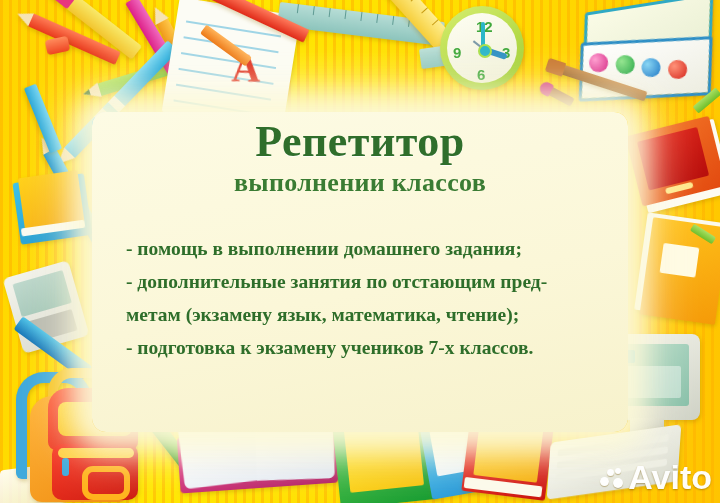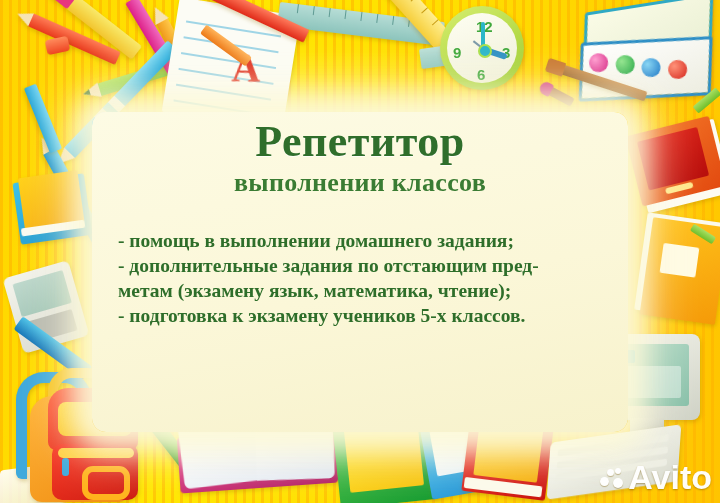--- a/index.html
+++ b/index.html
@@ -55,21 +55,21 @@
     font-size:26px;font-weight:700;color:#3A7C33;
     letter-spacing:.3px;
   }
   .bullets{
     position:absolute;left:26px;right:10px;top:116px;
     font-family:"Liberation Serif", serif;
     font-size:19.5px;font-weight:700;color:#2E6E2A;
     line-height:25px;
     white-space:nowrap;
   }
-  .bullets div{margin:0;padding:0;}
+  .bullets div{margin:8px;padding:0;}
 
   
   .d{position:absolute;z-index:3;}
   .sh{filter:drop-shadow(1px 2px 2px rgba(150,110,0,.30));}
 
   
   .wm{
     position:absolute;right:8px;bottom:6px;z-index:20;
     display:flex;align-items:center;gap:4px;
     font-family:"Liberation Sans", sans-serif;
@@ -277,23 +277,23 @@
     <div style="position:absolute;left:8px;top:20px;width:112px;height:7px;background:#EDEEE4;border-radius:2px;"></div>
     <div style="position:absolute;left:8px;top:32px;width:112px;height:7px;background:#EDEEE4;border-radius:2px;"></div>
   </div>
 
   <div class="panel"></div>
   <div class="panel-inner" style="left:92px;top:112px;width:536px;height:320px;position:absolute;">
     <div class="title">Репетитор</div>
     <div class="subtitle">выполнении классов</div>
     <div class="bullets">
       <div>- помощь в выполнении домашнего задания;</div>
-      <div>- дополнительные задания по отстающим пред-</div>
+      <div>- дополнительные занятия по отстающим пред-</div>
       <div>метам (экзамену язык, математика, чтение);</div>
-      <div>- подготовка к экзамену учеников 5-х классов.</div>
+      <div>- подготовка к экзамену учеников 7-х классов.</div>
     </div>
   </div>
 
   <div class="wm-left"></div>
   <div class="wm">
     <span class="wm-dots">
       <i style="left:0;top:10px;width:9px;height:9px;"></i>
       <i style="left:7px;top:2px;width:7px;height:7px;"></i>
       <i style="left:13px;top:11px;width:10px;height:10px;"></i>
       <i style="left:15px;top:1px;width:6px;height:6px;"></i>

